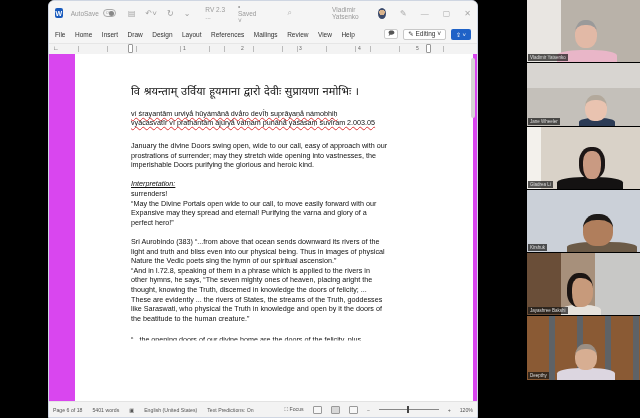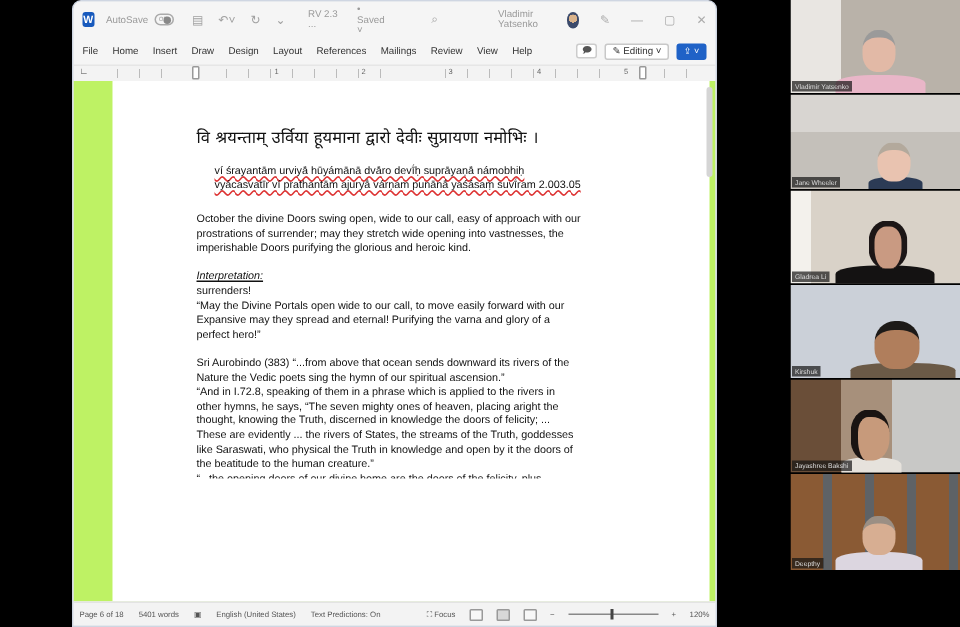--- a/index.html
+++ b/index.html
@@ -68,36 +68,36 @@
   .ruler-corner { position: absolute; left: 4px; top: 1px; font-size: 6px; color: #444; }
   .ruler-bar {
     position: absolute; left: 24px; right: 8px; top: 2px; height: 6px;
     background: repeating-linear-gradient(90deg, transparent 0 5px, #bbb 5px 5.5px, transparent 5.5px 14.6px);
   }
   .ruler-num { position: absolute; top: 1px; font-size: 5px; color: #666; }
   .indent-marker { position: absolute; top: 0; width: 5px; height: 9px; border: 1px solid #999; border-radius: 1px; background: #fff; }
 
   .doc-area {
     position: absolute; top: 53px; left: 0; right: 0; bottom: 16px;
-    background: #bef264; overflow: hidden;
+    background: #d946ef; overflow: hidden;
   }
   .page {
     position: absolute; left: 26px; top: 0; width: 398px; bottom: 0;
     background: #fff; padding: 28px 0 0 56px;
     font-family: "Liberation Sans", "DejaVu Sans", sans-serif; color: #111;
   }
   .dev { font-family: "DejaVu Sans", sans-serif; font-size: 11px; line-height: 19px; color: #111; letter-spacing: 0.1px; }
   .dev .num { font-size: 7px; }
   .translit { font-size: 7.2px; line-height: 9px; margin-top: 8px; color: #111; }
-  .sq { text-decoration: underline wavy #d33; text-decoration-thickness: 0.5px; text-underline-offset: 1px; margin-left: 12px; }
+  .sq { text-decoration: underline wavy #d33; text-decoration-thickness: 0.5px; text-underline-offset: 1px; }
   .body-text { font-size: 7.2px; line-height: 9.6px; width: 300px; }
   .gap { height: 9.6px; }
   .italic { font-style: italic; }
   .uline { text-decoration: underline; }
-  .partial { clip-path: inset(0 0 45% 0); }
+  .partial { clip-path: inset(0 0 45% 0); margin-top: 12px; }
 
   .scroll-v {
     position: absolute; right: 2px; top: 4px; width: 4px; height: 60px; background: #d5d5d5; border-radius: 2px;
   }
 
   .statusbar {
     position: absolute; bottom: 0; left: 0; right: 0; height: 16px;
     background: #f3f3f3; display: flex; align-items: center; padding: 0 4px;
     font-size: 5.2px; color: #555; border-top: 1px solid #e3e3e3;
   }
@@ -180,31 +180,32 @@
     <div class="page">
       <div class="dev">वि श्रयन्ताम् उर्विया हूयमाना द्वारो देवीः सुप्रायणा नमोभिः ।</div>
 
       <div class="translit">
         <div class="sq">ví śrayantām urviyā́ hūyámānā dvā́ro devī́ḥ suprāyaṇā́ námobhiḥ</div>
         <div class="sq">vyácasvatīr ví prathantām ajuryā́ várṇam punānā́ yaśásaṃ suvī́ram 2.003.05</div>
       </div>
 
       <div class="gap" style="height:14px"></div>
       <div class="body-text">
-        <div>October the divine Doors swing open, wide to our call, easy of approach with our</div>
+        <div>January the divine Doors swing open, wide to our call, easy of approach with our</div>
         <div>prostrations of surrender; may they stretch wide opening into vastnesses, the</div>
         <div>imperishable Doors purifying the glorious and heroic kind.</div>
         <div class="gap"></div>
         <div class="italic uline">Interpretation:</div>
         <div>surrenders!</div>
         <div>“May the Divine Portals open wide to our call, to move easily forward with our</div>
         <div>Expansive may they spread and eternal! Purifying the varna and glory of a</div>
         <div>perfect hero!”</div>
         <div class="gap"></div>
         <div>Sri Aurobindo (383) “...from above that ocean sends downward its rivers of the</div>
+        <div>light and truth and bliss even into our physical being. Thus in images of physical</div>
         <div>Nature the Vedic poets sing the hymn of our spiritual ascension.”</div>
         <div>“And in I.72.8, speaking of them in a phrase which is applied to the rivers in</div>
         <div>other hymns, he says, “The seven mighty ones of heaven, placing aright the</div>
         <div>thought, knowing the Truth, discerned in knowledge the doors of felicity; ...</div>
         <div>These are evidently ... the rivers of States, the streams of the Truth, goddesses</div>
         <div>like Saraswati, who physical the Truth in knowledge and open by it the doors of</div>
         <div>the beatitude to the human creature.”</div>
         <div class="partial">“...the opening doors of our divine home are the doors of the felicity, plus</div>
       </div>
     </div>

